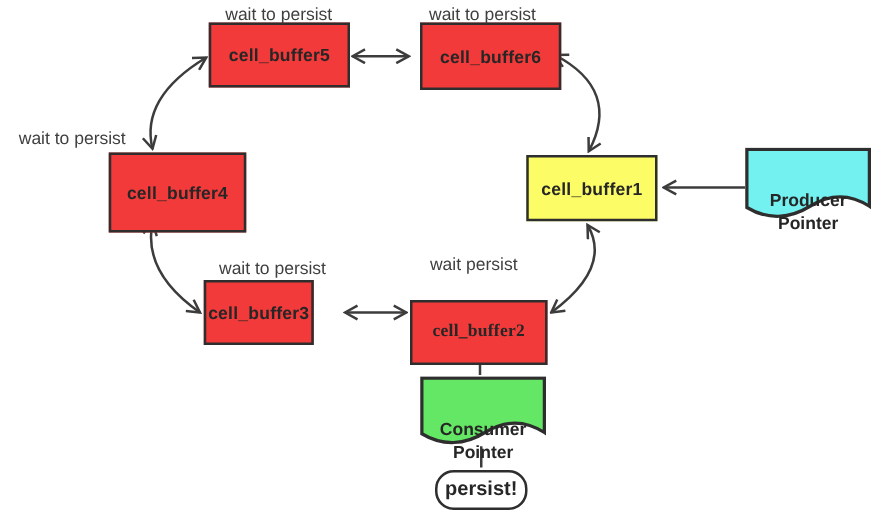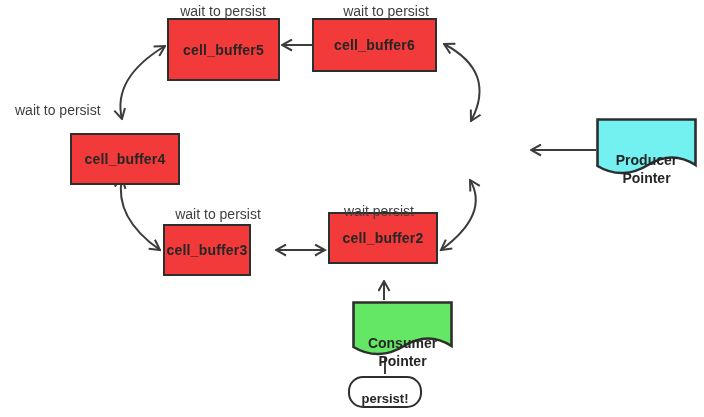--- a/index.html
+++ b/index.html
@@ -31,22 +31,22 @@
   .doc-label {
     position:absolute; left:0; right:0; top:9px; text-align:center;
     font-weight:bold; font-size:14px; line-height:1.3;
     color:var(--node-text,#262626);
     margin-top:24px;
   }
   .action {
     position:absolute; box-sizing:border-box;
     border:2.5px solid var(--shape-border,#2e2e2e); border-radius:15px;
     background:#ffffff;
-    display:flex; align-items:flex-end; justify-content:center;
-    font-weight:bold; font-size:13px; color:var(--node-text,#262626);
+    display:flex; align-items:center; justify-content:center;
+    font-weight:bold; font-size:16px; color:var(--node-text,#262626);
   }
 </style>
 </head>
 <body>
 
 <div class="canvas">
 
   <svg class="connector-layer" viewBox="0 0 704 417" xmlns="http://www.w3.org/2000/svg">
     <defs>
       <marker id="vhead" viewBox="0 0 13 13" refX="11.5" refY="6.5" markerWidth="13" markerHeight="13" markerUnits="userSpaceOnUse" orient="auto-start-reverse">
@@ -57,50 +57,53 @@
     <path class="edge" d="M165,46 Q112,78 122,119" marker-start="url(#vhead)" marker-end="url(#vhead)"></path>
     <path class="edge" d="M444,44 Q497,72 471,121" marker-start="url(#vhead)" marker-end="url(#vhead)"></path>
     <path class="edge" d="M276,250 L325,250" marker-start="url(#vhead)" marker-end="url(#vhead)"></path>
     <path class="edge" d="M122,178 Q114,218 160,250" marker-start="url(#vhead)" marker-end="url(#vhead)"></path>
     <path class="edge" d="M470,180 Q490,214 441,250" marker-start="url(#vhead)" marker-end="url(#vhead)"></path>
     <path class="edge" d="M596,150 L531,150" marker-end="url(#vhead)"></path>
     <path class="edge" d="M384,300 L384,281" marker-end="url(#vhead)"></path>
     <path class="edge" d="M385,374 L385,357"></path>
   </svg>
 
-  <div class="node red" style="left:167px; top:18px; width:113px; height:63px;">
+  <div class="node red" style="left:167px; top:18px; width:113px; height:52px;">
     <span>cell_buffer5</span>
   </div>
-  <div class="node red" style="left:312px; top:18px; width:125px; height:54px;">
+  <div class="node red" style="left:336px; top:18px; width:113px; height:54px;">
     <span>cell_buffer6</span>
   </div>
-  <div class="node red" style="left:70px; top:122px; width:110px; height:52px;margin-top:11px;">
+  <div class="node red" style="left:87px; top:122px; width:110px; height:64px;">
     <span>cell_buffer4</span>
+  </div>
+  <div class="node yellow" style="left:421px; top:124px; width:105px; height:53px;">
+    <span>cell_buffer1</span>
   </div>
   <div class="node red" style="left:163px; top:224px; width:88px; height:52px;">
     <span>cell_buffer3</span>
   </div>
-  <div class="node red" style="left:328px; top:212px; width:110px; height:52px;">
+  <div class="node red" style="left:328px; top:240px; width:110px; height:52px;font-family:Liberation Serif, serif;">
     <span>cell_buffer2</span>
   </div>
 
   <div class="annotation centered" style="left:223px; top:3px;">wait to persist</div>
   <div class="annotation centered" style="left:386px; top:3px;">wait to persist</div>
   <div class="annotation" style="left:15px; top:102px;">wait to persist</div>
   <div class="annotation centered" style="left:218px; top:206px;">wait to persist</div>
   <div class="annotation centered" style="left:379px; top:203px;">wait persist</div>
 
   <div class="doc" style="left:596px; top:118px; width:101px; height:62px;">
     <svg width="101" height="62" viewBox="0 0 101 62" xmlns="http://www.w3.org/2000/svg">
       <path class="doc-shape" d="M1.5,1.5 L99.5,1.5 L99.5,47 C84,37 68,37 52,47 C36,57 18,58 1.5,48 Z" fill="#73f1f1"></path>
     </svg>
     <div class="doc-label">Producer Pointer</div>
   </div>
 
-  <div class="doc" style="left:352px; top:301px; width:101px; height:60px;">
+  <div class="doc" style="left:336px; top:301px; width:101px; height:60px;">
     <svg width="101" height="60" viewBox="0 0 101 60" xmlns="http://www.w3.org/2000/svg">
       <path class="doc-shape" d="M1.5,1.5 L99.5,1.5 L99.5,45 C84,35 68,35 52,45 C36,55 18,56 1.5,46 Z" fill="#64e764"></path>
     </svg>
     <div class="doc-label">Consumer Pointer</div>
   </div>
 
   <div class="action" style="left:348px; top:376px; width:74px; height:32px;">
     <span>persist!</span>
   </div>
 

